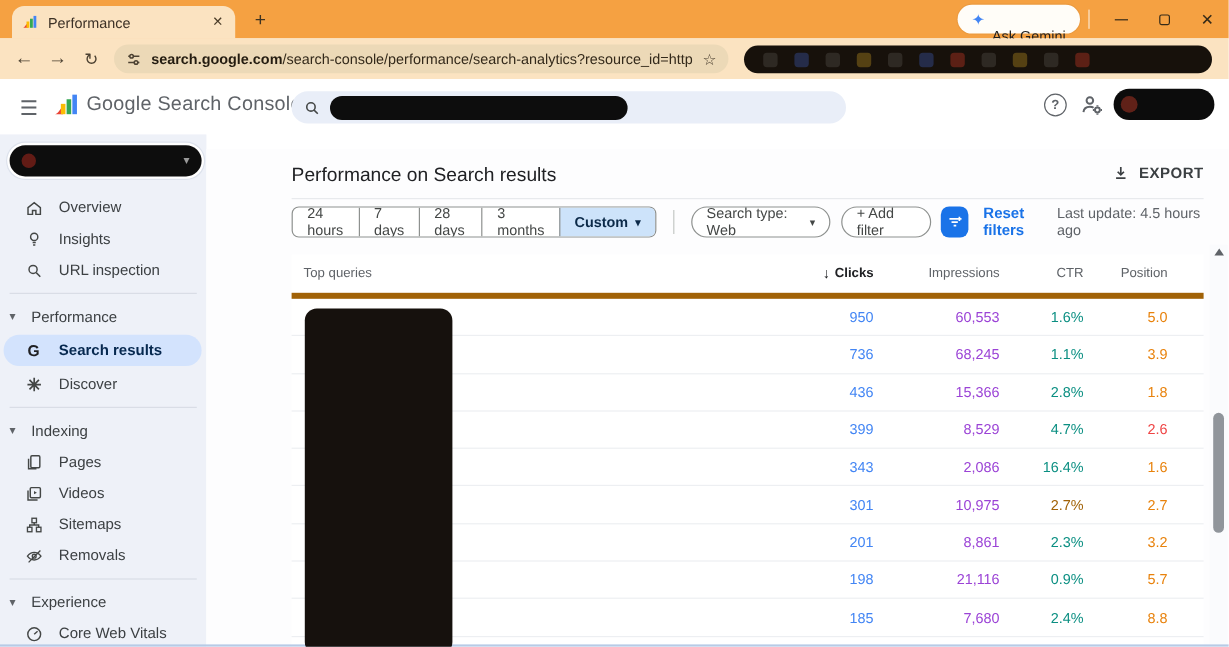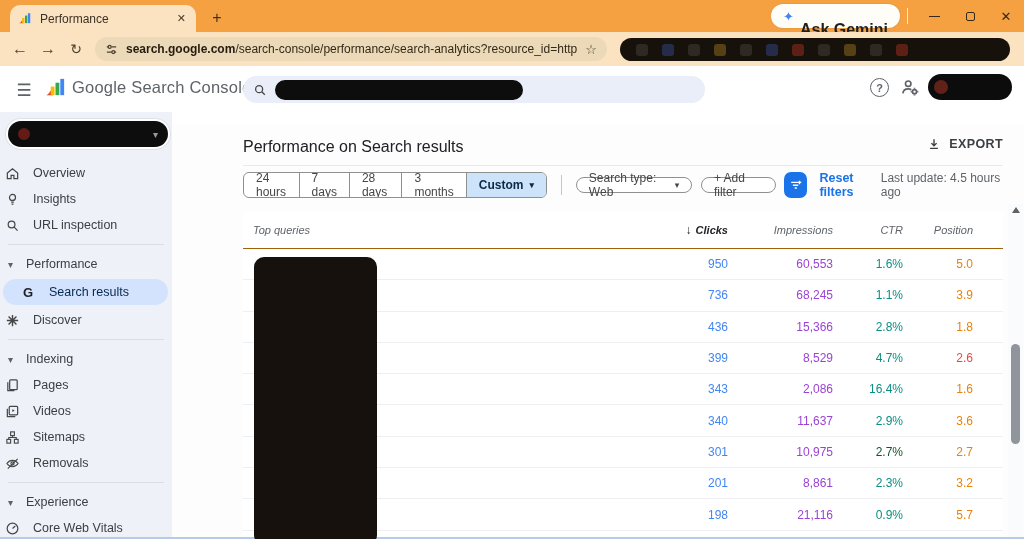--- a/index.html
+++ b/index.html
@@ -11,21 +11,21 @@
   .tabstrip { position:absolute; left:0; top:0; width:1024px; height:32px; background:#f5a142; }
   .tab { position:absolute; left:10px; top:5px; width:186px; height:27px; background:#fbe3c1;
          border-radius:10px 10px 0 0; display:flex; align-items:center; padding:0 8px; gap:8px; }
   .tab-title { font-size:12px; color:#3c3126; flex:1; white-space:nowrap; overflow:hidden; }
   .tab-close { font-size:11px; color:#4a3c28; cursor:default; padding:0 2px; }
   .newtab { position:absolute; left:206px; top:7px; width:22px; height:22px; display:flex;
             align-items:center; justify-content:center; font-size:16px; color:#3f3322; border-radius:50%; }
   .gemini { position:absolute; right:124px; top:4px; height:24px; background:#fffdf8; border-radius:13px;
             display:flex; align-items:center; gap:6px; padding:0 12px; box-shadow:0 0 0 1px rgba(0,0,0,0.04); }
   .gemini .spark { color:#4285f4; font-size:13px; }
-  .gemini .lbl { font-size:16px; color:#1f1f1f; font-weight:700;margin-top:28px; }
+  .gemini .lbl { font-size:12px; color:#1f1f1f; font-weight:400;margin-top:28px; }
   .win-sep { position:absolute; right:116px; top:8px; width:1px; height:16px; background:rgba(255,255,255,0.75); }
   .wc { position:absolute; top:0; height:32px; width:36px; display:flex; align-items:center; justify-content:center; }
   .wc-min { right:72px; } .wc-max { right:36px; } .wc-close { right:0; }
   .bar-min { width:11px; border-top:1.6px solid #352a18; display:block; }
   .box-max { width:9px; height:9px; border:1.4px solid #352a18; border-radius:2px; display:block; }
   .wc-close span { font-size:13px; color:#352a18; }
 
   
   .toolbar { position:absolute; left:0; top:32px; width:1024px; height:34px; background:#fbe3c1; }
   .navbtn { position:absolute; top:0; height:34px; width:28px; display:flex; align-items:center;
@@ -59,54 +59,54 @@
                  border-radius:13px; display:flex; align-items:center; padding:0 6px; }
   .acct-redact .dot { width:14px; height:14px; border-radius:50%; background:rgba(200,60,40,0.45); }
 
   
   .sidebar { position:absolute; left:0; top:112px; width:172px; height:427px; background:#eef1f8; overflow:hidden; }
   .prop { position:absolute; left:8px; top:9px; width:160px; height:26px; background:#0d0d0d; border-radius:13px;
           display:flex; align-items:center; padding:0 10px; box-shadow:0 0 0 2px #fff, 0 0 0 3px #dde2ec; }
   .prop .dot { width:12px; height:12px; border-radius:50%; background:rgba(170,40,30,0.55); }
   .prop .caret { margin-left:auto; color:#9a9a9a; font-size:10px; }
   .nav { position:absolute; left:0; top:48px; width:172px; }
-  .item { height:26px; display:flex; align-items:center; padding-left:4px; gap:13px; font-size:12.5px; color:#3c4043; }
+  .item { height:26px; display:flex; align-items:center; padding-left:20px; gap:13px; font-size:12.5px; color:#3c4043; }
   .item .ic { width:16px; height:16px; display:flex; align-items:center; justify-content:center; color:#444746; flex:none; }
   .sect { height:26px; display:flex; align-items:center; padding-left:8px; gap:8px; font-size:12.5px; color:#3c4043; }
   .sect .caret { font-size:10px; color:#5f6368; width:10px; }
   .sel { background:#d3e3fd; border-radius:14px; margin:2px 4px 2px 3px; padding-left:17px; }
-  .sel .lbl { color:#06284f; font-weight:400; }
+  .sel .lbl { color:#06284f; font-weight:700; }
   .gletter { font-weight:700; font-size:13px; color:#202124; }
   .sdiv { height:1px; background:#d9dde6; margin:6px 8px; }
 
   
   .content { position:absolute; left:172px; top:124px; width:852px; height:427px; background:#fdfdfe; }
   .page-title { position:absolute; left:71px; top:14px; font-size:16px; color:#202124; }
   .export { position:absolute; right:21px; top:13px; display:flex; align-items:center; gap:8px; }
   .export .lbl { font-size:12.5px; font-weight:600; letter-spacing:0.4px; color:#3c4043; }
   .head-div { position:absolute; left:71px; right:21px; top:41px; height:1px; background:#e8eaed; }
 
   .filters { position:absolute; left:71px; top:48px; right:21px; height:26px; display:flex; align-items:center; }
   .seg { display:flex; height:26px; border:1px solid #8e918f; border-radius:6px; overflow:hidden; background:#fff; }
   .seg .chip { display:flex; align-items:center; padding:0 12px; font-size:12px; color:#444746; border-left:1px solid #8e918f; gap:6px; }
   .seg .chip:first-child { border-left:none; }
   .seg .chip.active { background:#cde3fa; color:#0b2948; font-weight:600; }
   .seg .caret { font-size:9px; color:#0b2948; }
   .vdiv { width:1px; height:20px; background:#c4c7c5; margin:0 14px; }
-  .pill-btn { height:16px; border:1px solid #8e918f; border-radius:13px; background:#fff; display:flex;
+  .pill-btn { height:26px; border:1px solid #8e918f; border-radius:13px; background:#fff; display:flex;
               align-items:center; padding:0 12px; gap:6px; font-size:12px; color:#444746; }
   .pill-btn .caret { font-size:9px; color:#444746; }
   .gap10 { width:10px; }
   .filter-blue { width:27px; height:26px; background:#1a73e8; border-radius:7px; display:flex; align-items:center; justify-content:center; }
   .reset { font-size:12.5px; color:#1a73e8; font-weight:600; margin-left:12px; }
   .last-update { margin-left:auto; font-size:12px; color:#5f6368; }
 
   .table { position:absolute; left:71px; top:88px; width:760px; bottom:0; background:#fff; }
   .trow { display:grid; grid-template-columns:1fr 90px 105px 70px 100px; align-items:center; }
-  .thead { height:37px; border-bottom:1px solid #a16207;font-style:italic; }
+  .thead { height:37px; border-bottom:5px solid #a16207; }
   .th { font-size:11px; color:#5f6368; text-align:right; }
   .th-q { text-align:left; padding-left:10px; }
   .th-clicks { color:#202124; font-weight:700; display:flex; align-items:center; justify-content:flex-end; gap:4px; }
   .th-clicks .arr { font-size:12px; font-weight:400; }
   .th-pos { padding-right:30px; }
   .tr { height:31.3px; border-bottom:1px solid #edeff2; }
   .td { font-size:12px; text-align:right; }
   .td-q { text-align:left; padding-left:10px; }
   .td-pos { padding-right:30px; }
 
@@ -423,30 +423,23 @@
       </div>
       <div class="trow tr">
         <span class="td td-q"></span>
         <span class="td c-clk" style="color: rgb(66, 133, 244);">343</span>
         <span class="td c-imp" style="color: rgb(155, 67, 214);">2,086</span>
         <span class="td c-ctr" style="color: rgb(11, 143, 130);">16.4%</span>
         <span class="td c-pos td-pos" style="color: rgb(232, 130, 12);">1.6</span>
       </div>
       <div class="trow tr">
         <span class="td td-q"></span>
-        <span class="td c-clk" style="color: rgb(66, 133, 244);">340</span>
-        <span class="td c-imp" style="color: rgb(155, 67, 214);">11,637</span>
-        <span class="td c-ctr" style="color: rgb(11, 143, 130);">2.9%</span>
-        <span class="td c-pos td-pos" style="color: rgb(232, 130, 12);">3.6</span>
-      </div>
-      <div class="trow tr">
-        <span class="td td-q"></span>
         <span class="td c-clk" style="color: rgb(66, 133, 244);">301</span>
         <span class="td c-imp" style="color: rgb(155, 67, 214);">10,975</span>
-        <span class="td c-ctr" style="color: #14532d;">2.7%</span>
+        <span class="td c-ctr" style="color: #a16207;">2.7%</span>
         <span class="td c-pos td-pos" style="color: rgb(232, 130, 12);">2.7</span>
       </div>
       <div class="trow tr">
         <span class="td td-q"></span>
         <span class="td c-clk" style="color: rgb(66, 133, 244);">201</span>
         <span class="td c-imp" style="color: rgb(155, 67, 214);">8,861</span>
         <span class="td c-ctr" style="color: rgb(11, 143, 130);">2.3%</span>
         <span class="td c-pos td-pos" style="color: rgb(232, 130, 12);">3.2</span>
       </div>
       <div class="trow tr">

